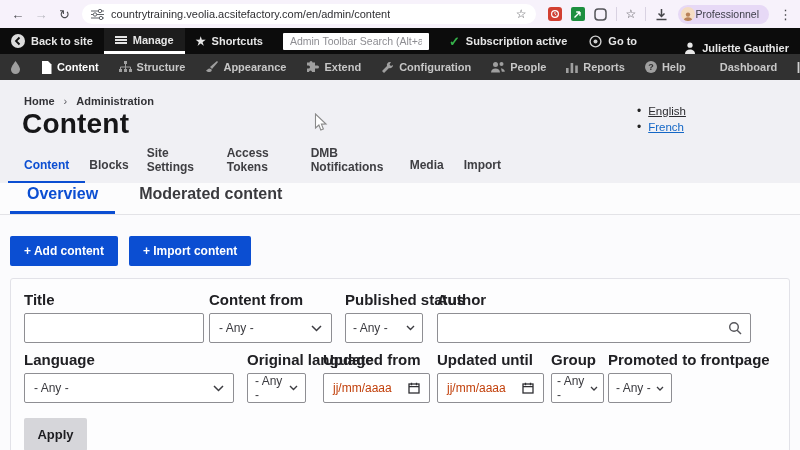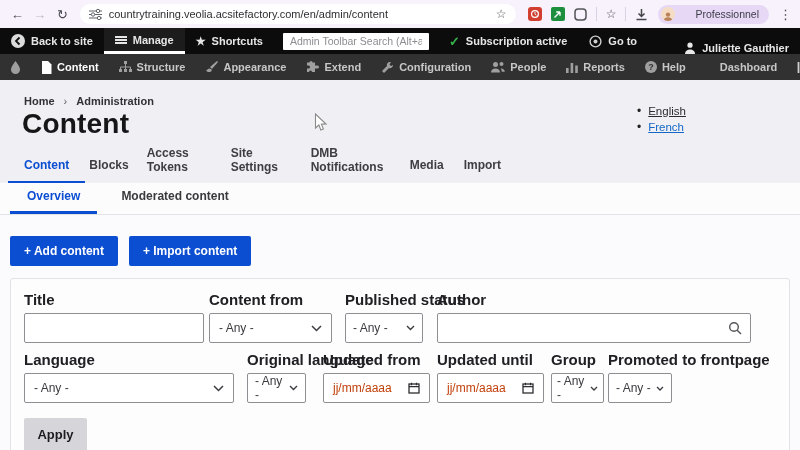--- a/index.html
+++ b/index.html
@@ -19,21 +19,21 @@
     display:flex; align-items:center; gap:7px; padding:0 9px; margin-left:4px; }
   .url-text { font-size:11px; color:#2f2f33; white-space:nowrap; overflow:hidden; }
   .pill-star { margin-left:auto; font-size:12px; color:#55555a; }
   .ext-cluster { display:flex; align-items:center; gap:9px; margin-left:8px; }
   .ext-red { width:14px; height:14px; background:#d23f31; border-radius:3px;
     display:flex; align-items:center; justify-content:center; }
   .ext-green { width:14px; height:14px; background:#1d8f3f; border-radius:2px;
     display:flex; align-items:center; justify-content:center; }
   .vsep { width:1px; height:14px; background:#d9d2e2; }
   .glyph-star { font-size:12px; color:#4c4c52; }
-  .profile-chip { display:flex; align-items:center; gap:20px; background:#e7d9f6;
+  .profile-chip { display:flex; align-items:center; gap:0; background:#e7d9f6;
     border-radius:11px; height:19px; padding:0 10px 0 3px; margin-left:6px; }
   .avatar { width:14px; height:14px; border-radius:50%; background:#f4ddc4;
     display:flex; align-items:flex-end; justify-content:center; overflow:hidden; }
   .profile-name { font-size:10.5px; color:#3e3e49; }
   .menu-dots { font-size:13px; color:#49494e; margin-left:6px; }
 
   
   #toolbar1 { left:0; top:28px; width:800px; height:26px; background:#0c0c0c;
     display:flex; align-items:stretch; color:#e6e6e6; font-size:11px; font-weight:700; }
   .tb1-item { display:flex; align-items:center; gap:6px; padding:0 11px; }
@@ -73,21 +73,21 @@
   #tabs { left:0; top:145px; width:800px; height:38px; display:flex; align-items:flex-end;
     padding-left:8px; font-size:12px; font-weight:600; color:#3e3e42; }
   .tab { padding-bottom:11px; white-space:nowrap; }
   .tab.wrap { white-space:normal; line-height:14px; padding-bottom:9px; }
   .tab.active { color:#0b4ed2; font-weight:700; border-bottom:2px solid #0b4ed2;
     padding:0 16px 9px 16px; }
 
   
   #subtabs { left:0; top:183px; width:800px; height:32px; background:#fcfcfd;
     border-bottom:1px solid #e3e3e7; display:flex; align-items:flex-end; padding-left:10px;
-    font-size:12px; font-weight:700; }
+    font-size:16px; font-weight:700; }
   .subtab.active { color:#0b4ed2; border-bottom:3px solid #0b4ed2; padding:0 17px 8px; }
   .subtab.plain { color:#3a3a3e; padding:0 0 11px; margin-left:24px; }
 
   
   #actions { left:10px; top:236px; display:flex; gap:11px; }
   .btn-primary { background:#0b4ed2; color:#fff; border:none; border-radius:2px;
     font-family:"Liberation Sans",sans-serif; font-size:12px; font-weight:700; padding:8px 14px; cursor:pointer; }
 
   
   #filter-panel { left:10px; top:278px; width:780px; height:200px; background:#fdfdfe;
@@ -314,22 +314,22 @@
     <div class="row">
       <span class="bullet">•</span>
       <span class="lang-fr">French</span>
     </div>
   </div>
 </div>
 
 <div class="abs" id="tabs">
   <div class="tab active" style="margin-right:4px">Content</div>
   <div class="tab" style="margin-right:18px">Blocks</div>
+  <div class="tab wrap" style="width:62px;margin-right:18px">Site Settings</div>
   <div class="tab wrap" style="width:56px;margin-right:28px">Access Tokens</div>
-  <div class="tab wrap" style="width:62px;margin-right:18px">Site Settings</div>
   <div class="tab wrap" style="width:84px;margin-right:15px">DMB Notifications</div>
   <div class="tab" style="margin-right:20px">Media</div>
   <div class="tab">Import</div>
 </div>
 
 <div class="abs" id="subtabs">
   <div class="subtab active">Overview</div>
   <div class="subtab plain">Moderated content</div>
 </div>
 

